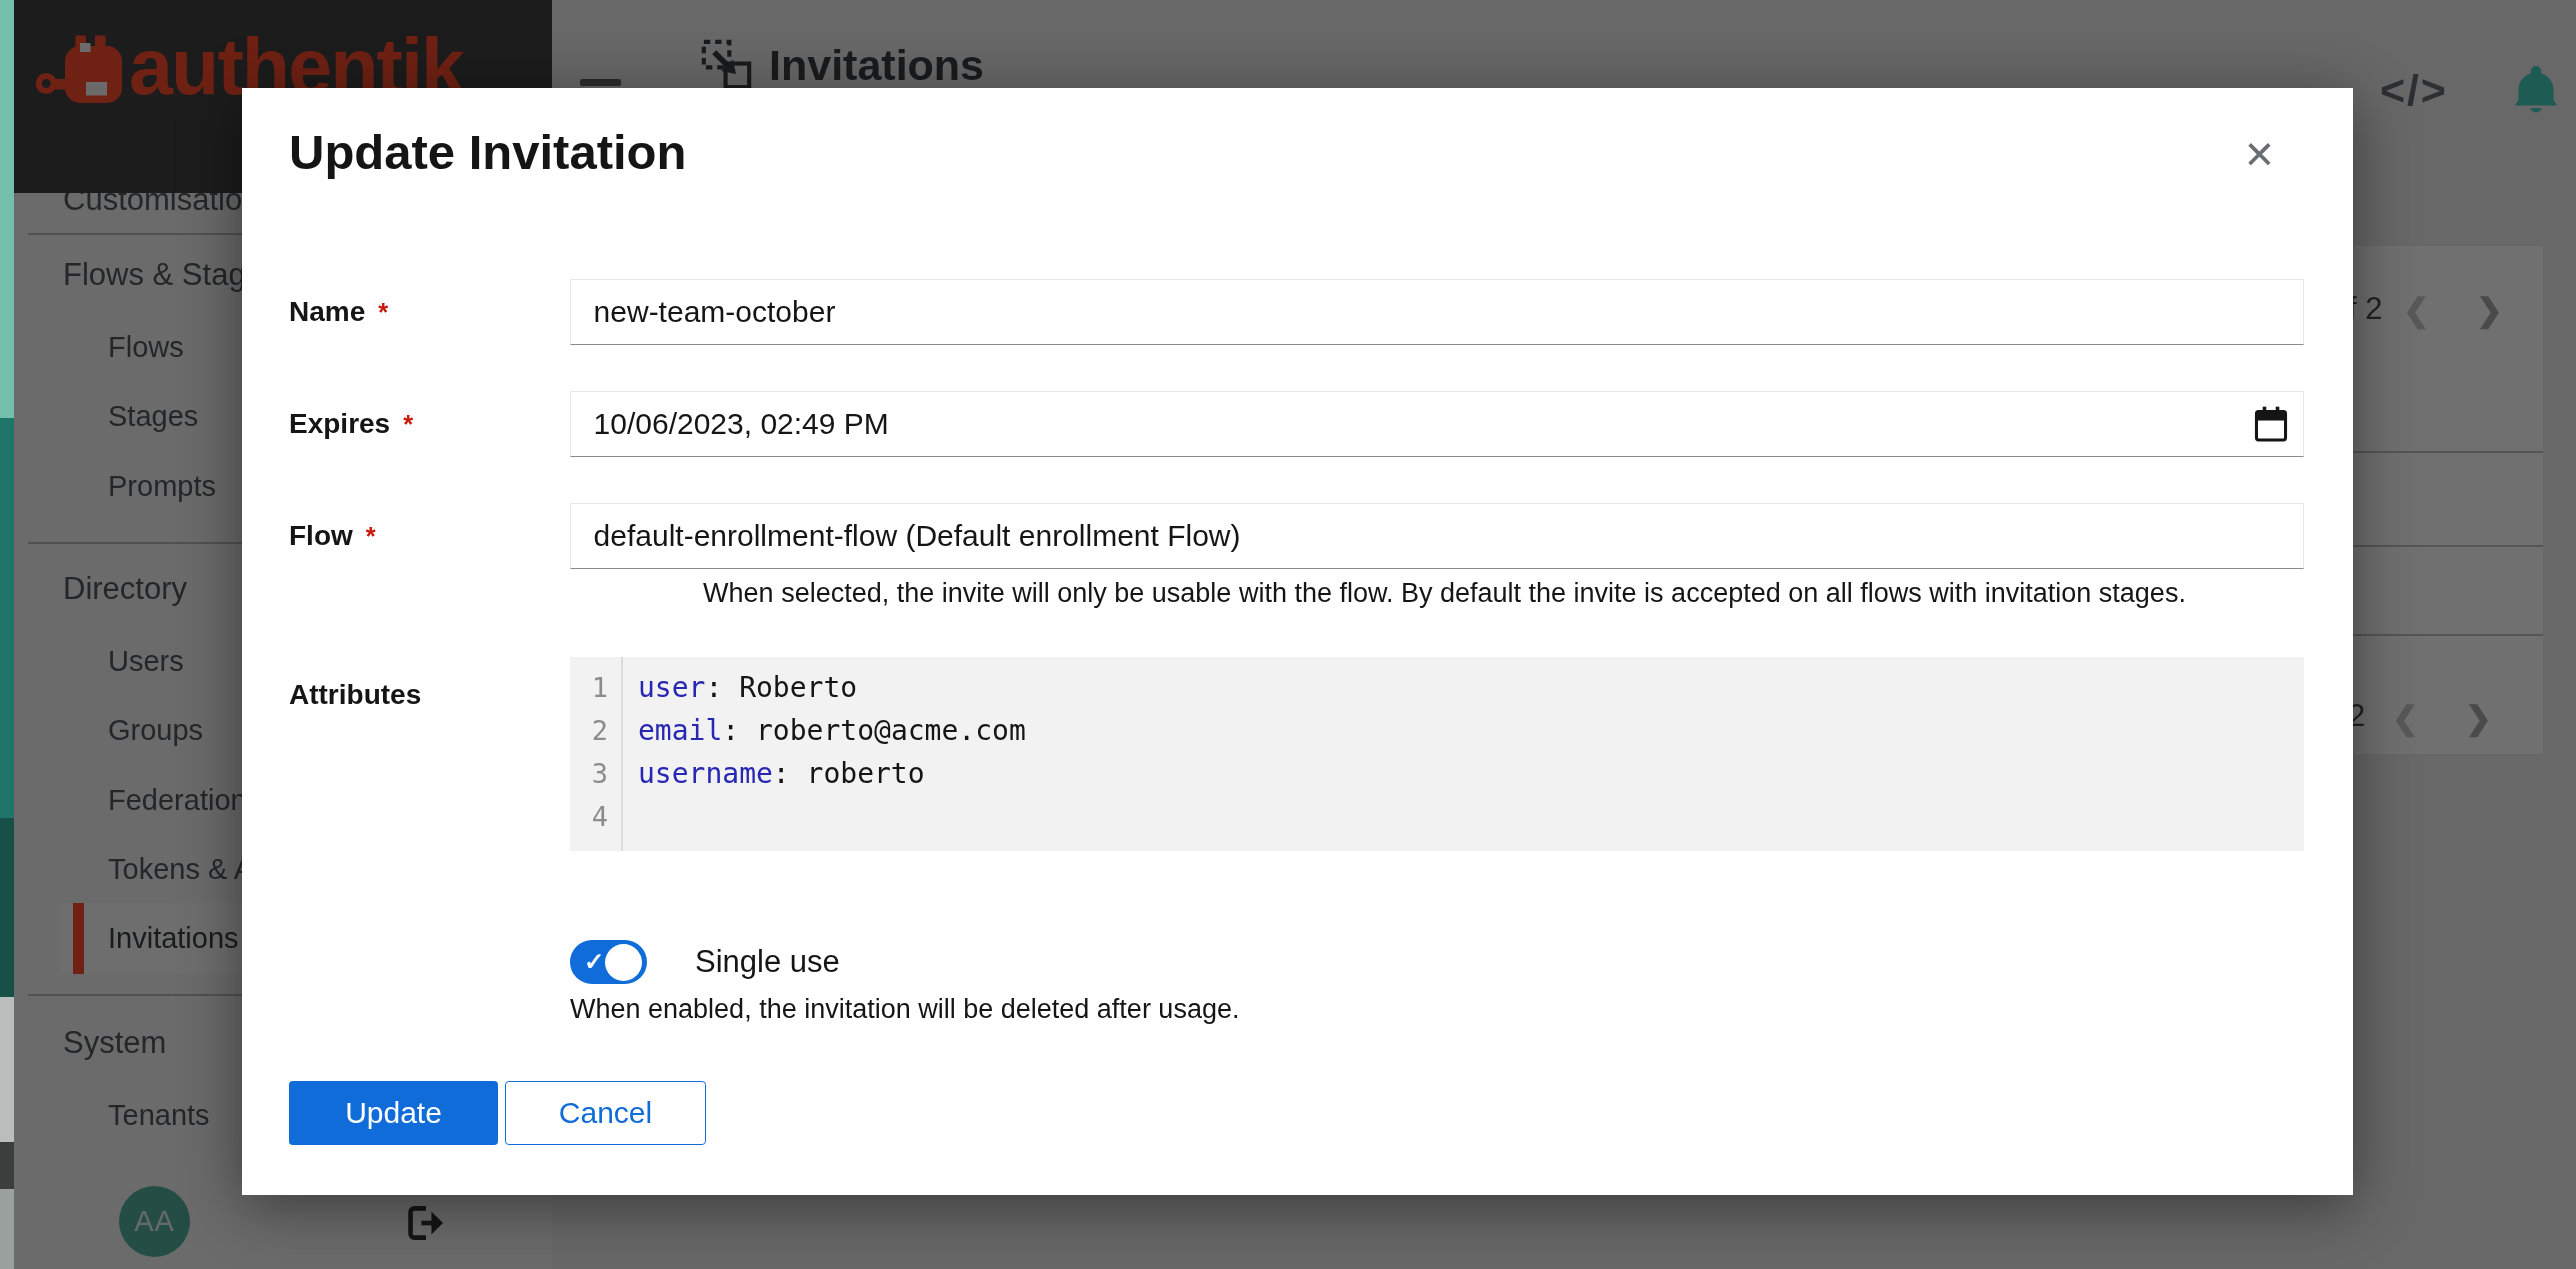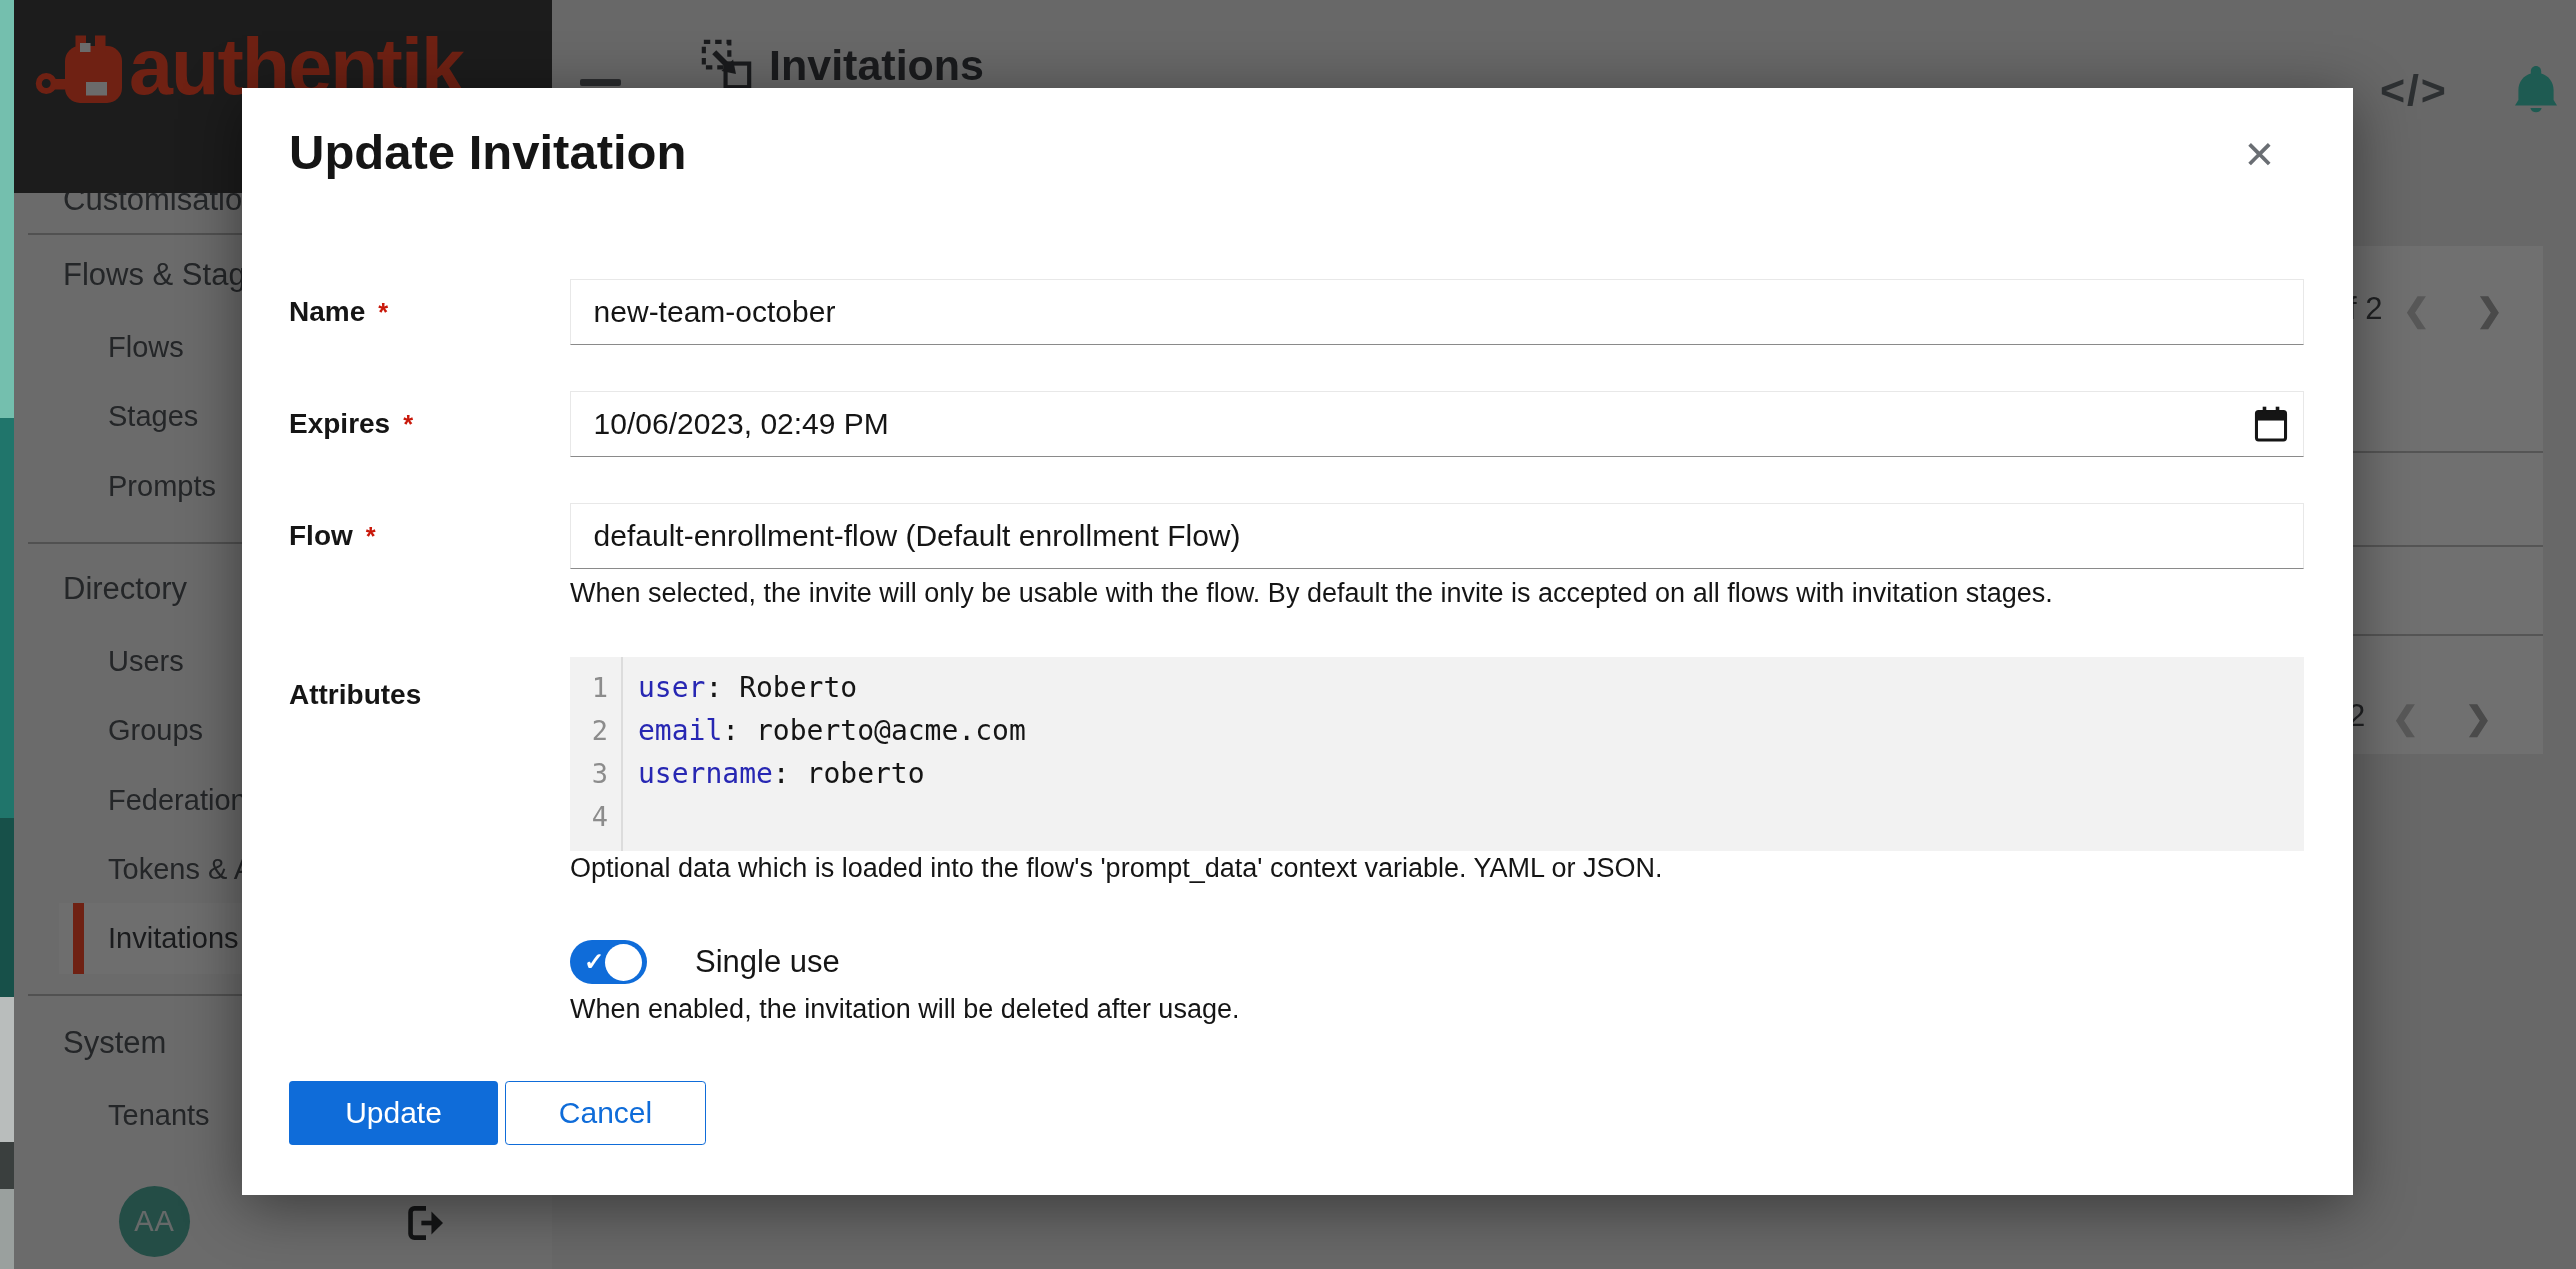--- a/index.html
+++ b/index.html
@@ -192,41 +192,40 @@
         <rect x="1.5" y="4" width="21" height="6.5" fill="#151515"></rect>
         <rect x="6" y="0.5" width="2.6" height="5" fill="#151515"></rect>
         <rect x="15.4" y="0.5" width="2.6" height="5" fill="#151515"></rect>
       </svg>
     </div>
 
     <div class="f-label" style="top:432px;">
       <span>Flow</span><span class="req">*</span>
     </div>
     <input class="f-input" style="top: 415px;" value="default-enrollment-flow (Default enrollment Flow)">
-    <div class="f-help" style="top:490px;">When selected, the invite will only be usable with the flow. By default the invite is accepted on all flows with invitation stages.</div>
+    <div class="f-help" style="top:490px;text-align:center;">When selected, the invite will only be usable with the flow. By default the invite is accepted on all flows with invitation stages.</div>
 
     <div class="f-label" style="top:591px;">
       <span>Attributes</span>
     </div>
     <div class="editor">
       <div class="gutter-line"></div>
       <div class="code-row">
         <span class="ln">1</span><span class="src"><span class="key">user</span><span>: </span><span>Roberto</span></span>
       </div>
       <div class="code-row">
         <span class="ln">2</span><span class="src"><span class="key">email</span><span>: </span><span>roberto@acme.com</span></span>
       </div>
       <div class="code-row">
         <span class="ln">3</span><span class="src"><span class="key">username</span><span>: </span><span>roberto</span></span>
       </div>
       <div class="code-row">
         <span class="ln">4</span><span class="src"><span class="key"></span><span></span><span></span></span>
       </div>
     </div>
-    <div class="f-help" style="top:765px;">Optional data which is loaded into the flow's 'prompt_data' context variable. YAML or JSON.</div>
 
     <div class="toggle">
       <span class="check">✓</span>
       <span class="knob"></span>
     </div>
     <div class="toggle-label">Single use</div>
     <div class="f-help" style="top:906px;">When enabled, the invitation will be deleted after usage.</div>
 
     <button class="btn btn-primary">Update</button>
     <button class="btn btn-secondary">Cancel</button>

